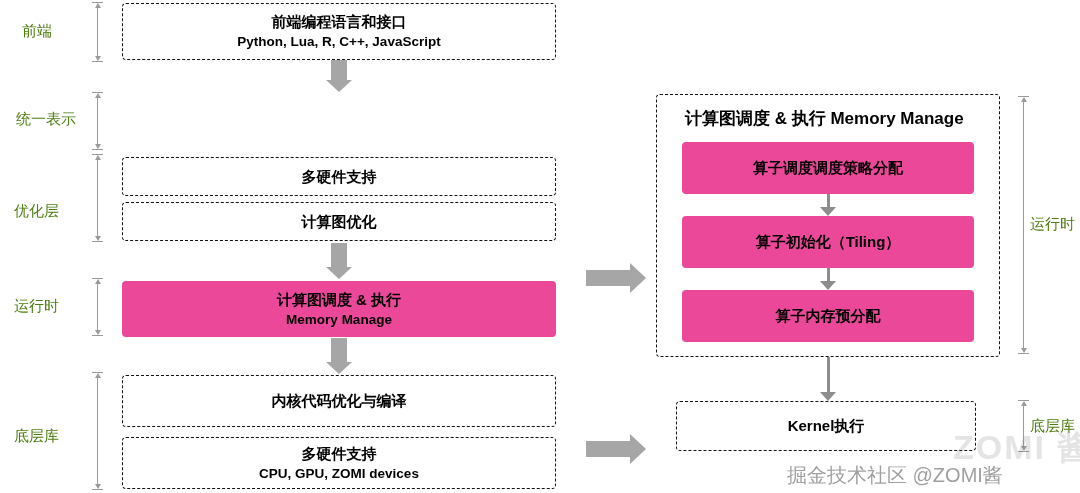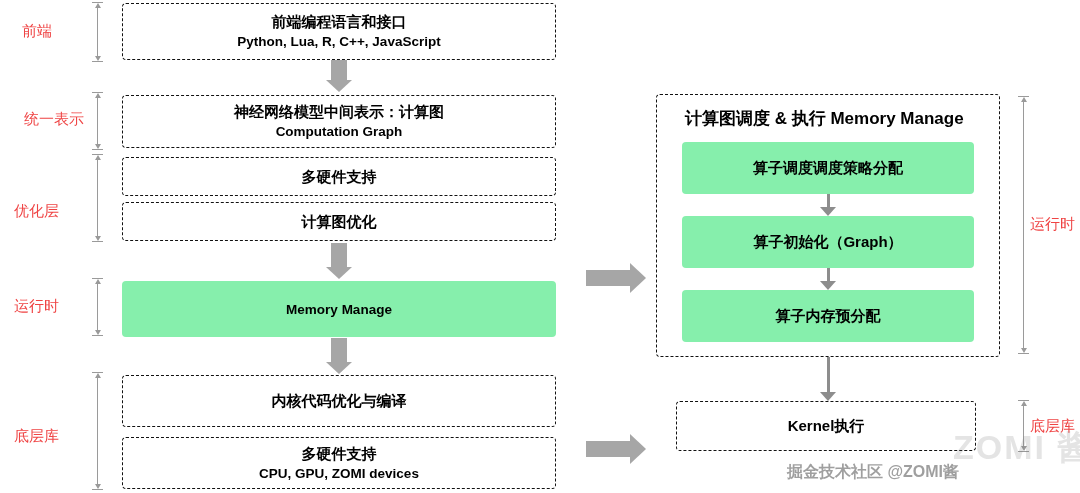--- a/index.html
+++ b/index.html
@@ -19,21 +19,21 @@
     position: absolute;
     left: 0; top: 0;
     width: 1080px;
     height: 493px;
   }
 
   
   .stage-label {
     position: absolute;
     font-size: 15px;
-    color: #ef4444;
+    color: #4d7c0f;
     text-align: left;
     white-space: nowrap;
   }
 
   
   .measure {
     position: absolute;
     width: 11px;
   }
   .measure .vline {
@@ -71,21 +71,21 @@
     background: #ffffff;
     box-sizing: border-box;
     display: flex;
     flex-direction: column;
     align-items: center;
     justify-content: center;
     text-align: center;
   }
   .greenbox {
     position: absolute;
-    background: #86efac;
+    background: #ec4899;
     border-radius: 4px;
     box-sizing: border-box;
     display: flex;
     flex-direction: column;
     align-items: center;
     justify-content: center;
     text-align: center;
   }
   .t1 {
     font-size: 15px;
@@ -160,33 +160,33 @@
   .wm-big {
     position: absolute;
     font-size: 34px;
     font-weight: 700;
     color: rgba(120,120,120,0.20);
     letter-spacing: 2px;
     white-space: nowrap;
   }
   .wm-small {
     position: absolute;
-    font-size: 16px;
-    font-weight: 700;
+    font-size: 20px;
+    font-weight: 400;
     color: rgba(80,80,80,0.55);
     white-space: nowrap;
   }
 </style>
 </head>
 <body>
 
 <div class="stage">
 
   <div class="stage-label" style="left:22px; top:22px;">前端</div>
-  <div class="stage-label" style="left:24px; top:110px;">统一表示</div>
+  <div class="stage-label" style="left:16px; top:110px;">统一表示</div>
   <div class="stage-label" style="left:14px; top:202px;">优化层</div>
   <div class="stage-label" style="left:14px; top:297px;">运行时</div>
   <div class="stage-label" style="left:14px; top:427px;">底层库</div>
 
   <div class="measure" style="left:92px; top:2px; height:60px;">
     <div class="cap top"></div>
       <div class="vline"></div>
       <div class="arrow up"></div>
       <div class="arrow down"></div>
       <div class="cap bot"></div>
@@ -223,39 +223,36 @@
   <div class="dashbox" style="left:122px; top:3px; width:434px; height:57px;">
     <div class="t1">前端编程语言和接口</div>
     <div class="t2">Python, Lua, R, C++, JavaScript</div>
   </div>
 
   <div class="v-arrow" style="left:326px; top:60px; height:32px;">
     <div class="shaft" style="height:20px;"></div>
       <div class="head"></div>
   </div>
 
-  <div class="dashbox" style="left:122px; top:95px; width:434px; height:53px;">
-    <div class="t1">神经网络模型中间表示：计算图</div>
-    <div class="t2">Computation Graph</div>
-  </div>
 
   <div class="dashbox" style="left:122px; top:157px; width:434px; height:39px;">
     <div class="t1">多硬件支持</div>
   </div>
 
   <div class="dashbox" style="left:122px; top:202px; width:434px; height:39px;">
     <div class="t1">计算图优化</div>
   </div>
 
   <div class="v-arrow" style="left:326px; top:243px; height:36px;">
     <div class="shaft" style="height:24px;"></div>
       <div class="head"></div>
   </div>
 
   <div class="greenbox" style="left:122px; top:281px; width:434px; height:56px;">
+    <div class="t1">计算图调度 &amp; 执行</div>
     <div class="t2">Memory Manage</div>
   </div>
 
   <div class="v-arrow" style="left:326px; top:338px; height:36px;">
     <div class="shaft" style="height:24px;"></div>
       <div class="head"></div>
   </div>
 
   <div class="dashbox" style="left:122px; top:375px; width:434px; height:52px;">
     <div class="t1">内核代码优化与编译</div>
@@ -282,21 +279,21 @@
   <div class="greenbox" style="left:682px; top:142px; width:292px; height:52px;">
     <div class="t1">算子调度调度策略分配</div>
   </div>
 
   <div class="v-arrow thin" style="left:820px; top:194px; height:22px;">
     <div class="shaft" style="height:13px;"></div>
       <div class="head"></div>
   </div>
 
   <div class="greenbox" style="left:682px; top:216px; width:292px; height:52px;">
-    <div class="t1">算子初始化（Graph）</div>
+    <div class="t1">算子初始化（Tiling）</div>
   </div>
 
   <div class="v-arrow thin" style="left:820px; top:268px; height:22px;">
     <div class="shaft" style="height:13px;"></div>
       <div class="head"></div>
   </div>
 
   <div class="greenbox" style="left:682px; top:290px; width:292px; height:52px;">
     <div class="t1">算子内存预分配</div>
   </div>

